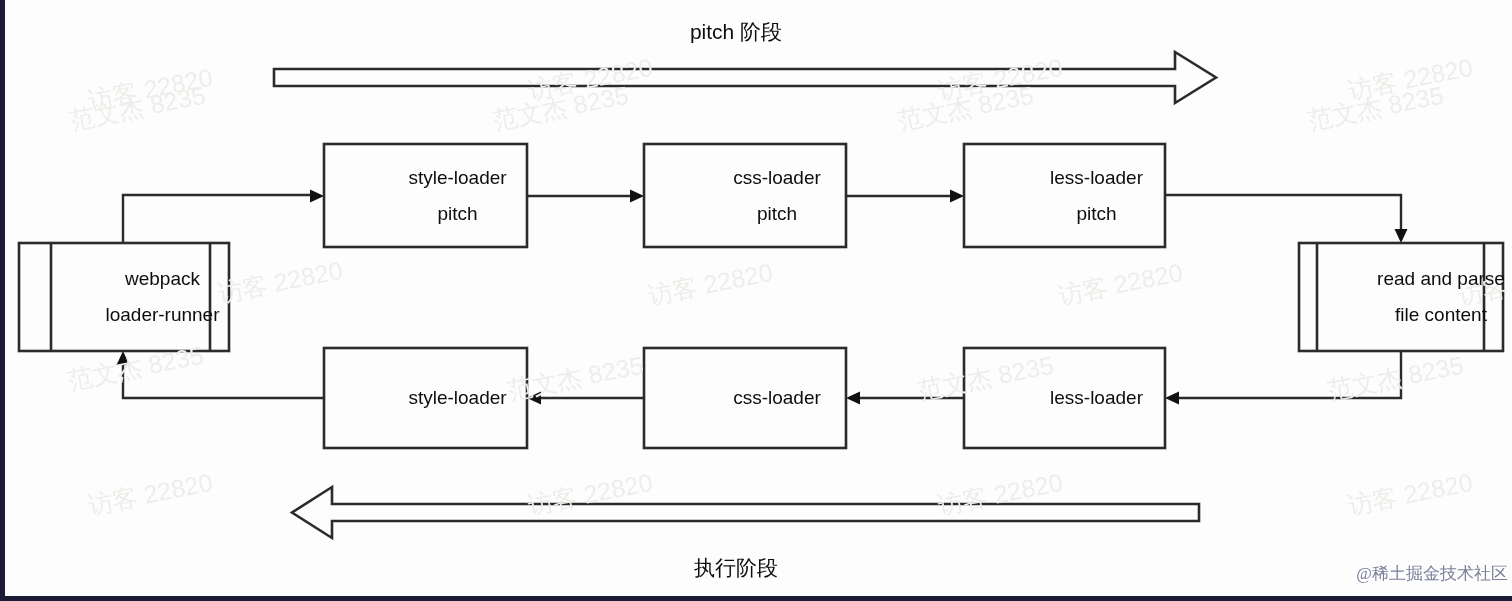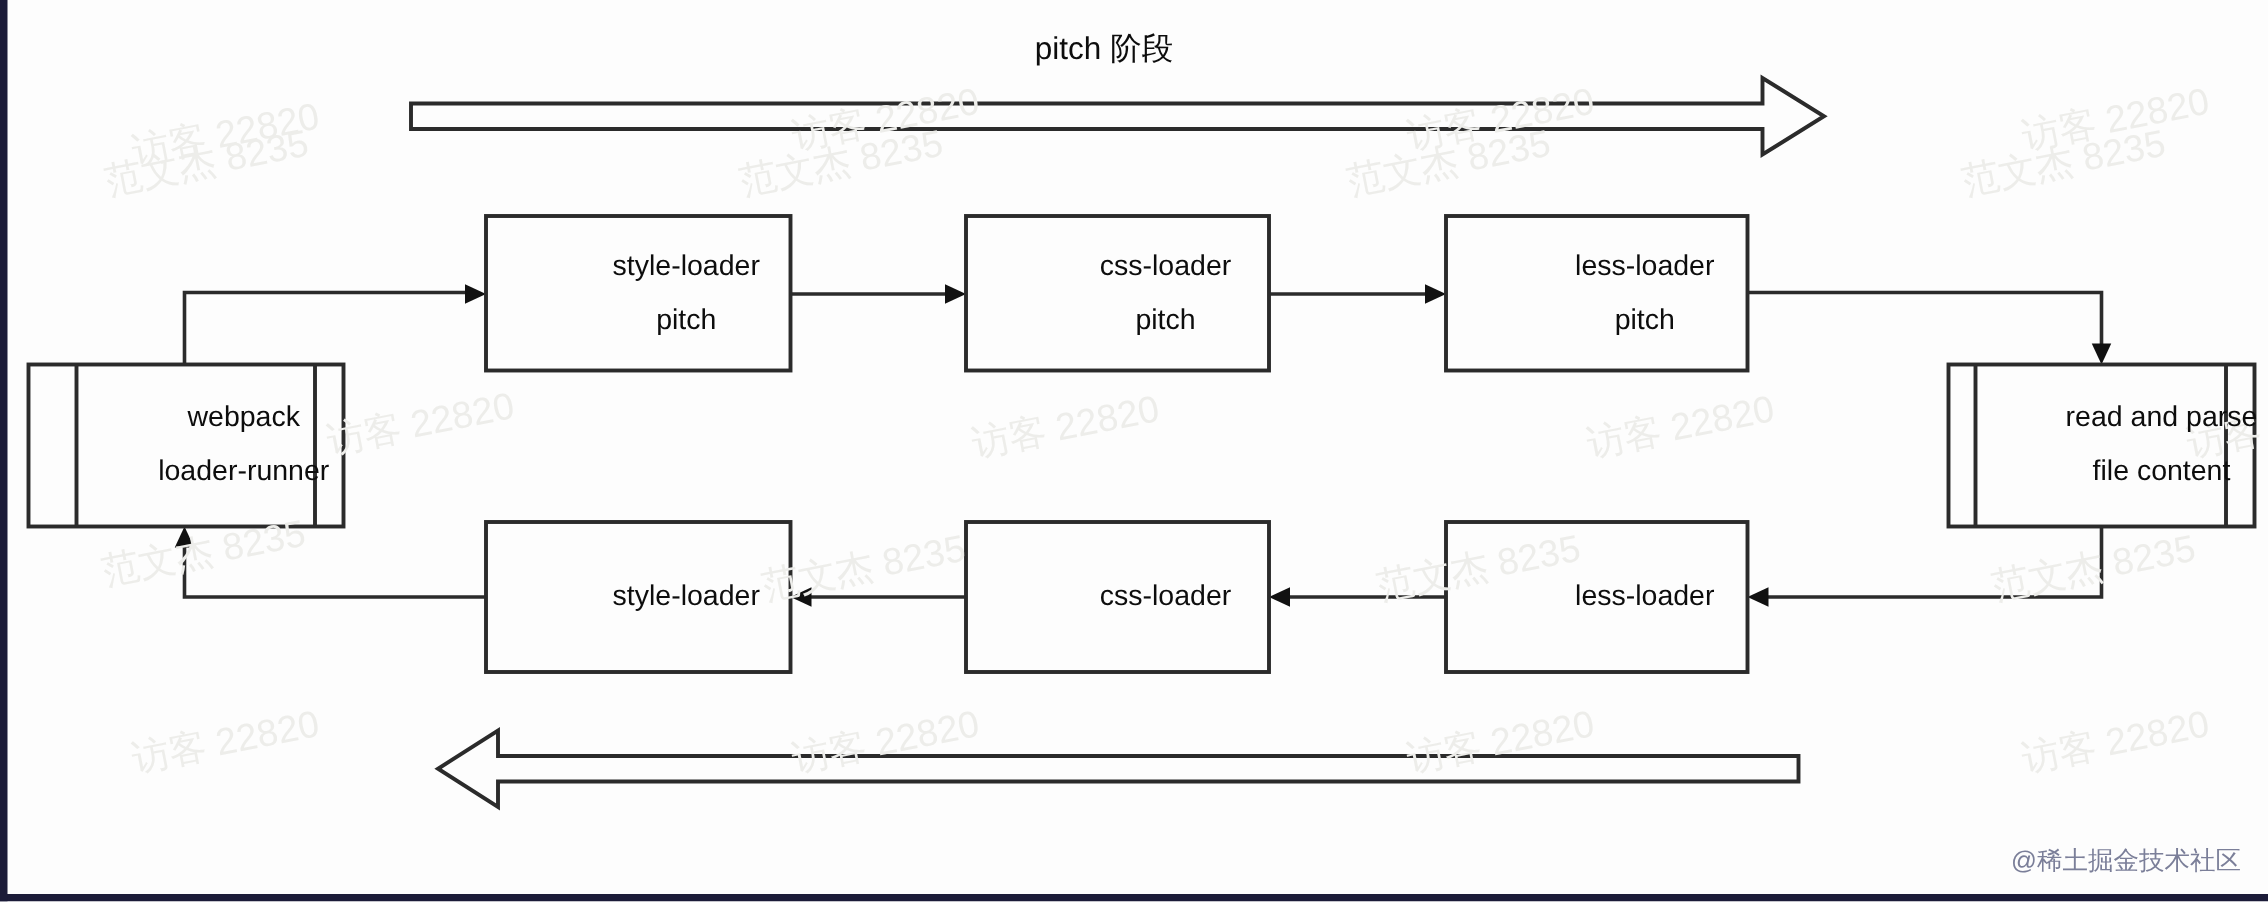--- a/index.html
+++ b/index.html
@@ -174,16 +174,17 @@
 file content</div>
 
   <div class="node-label" style="left:319px; top:348px; width:203px; height:100px;">style-loader</div>
 
   <div class="node-label" style="left:639px; top:348px; width:202px; height:100px;">css-loader</div>
 
   <div class="node-label" style="left:959px; top:348px; width:201px; height:100px;">less-loader</div>
 
   <div class="phase-label" style="left:0; top:18px; width:1462px;">pitch 阶段</div>
 
+  <div class="phase-label" style="left:0; top:554px; width:1462px;">执行阶段</div>
 
-  <div class="credit" style="right:18px; top:562px;">@稀土掘金技术社区</div>
+  <div class="credit" style="right:4px; top:562px;font-family:Liberation Serif, serif;">@稀土掘金技术社区</div>
 
 </div>
 
 </body></html>

